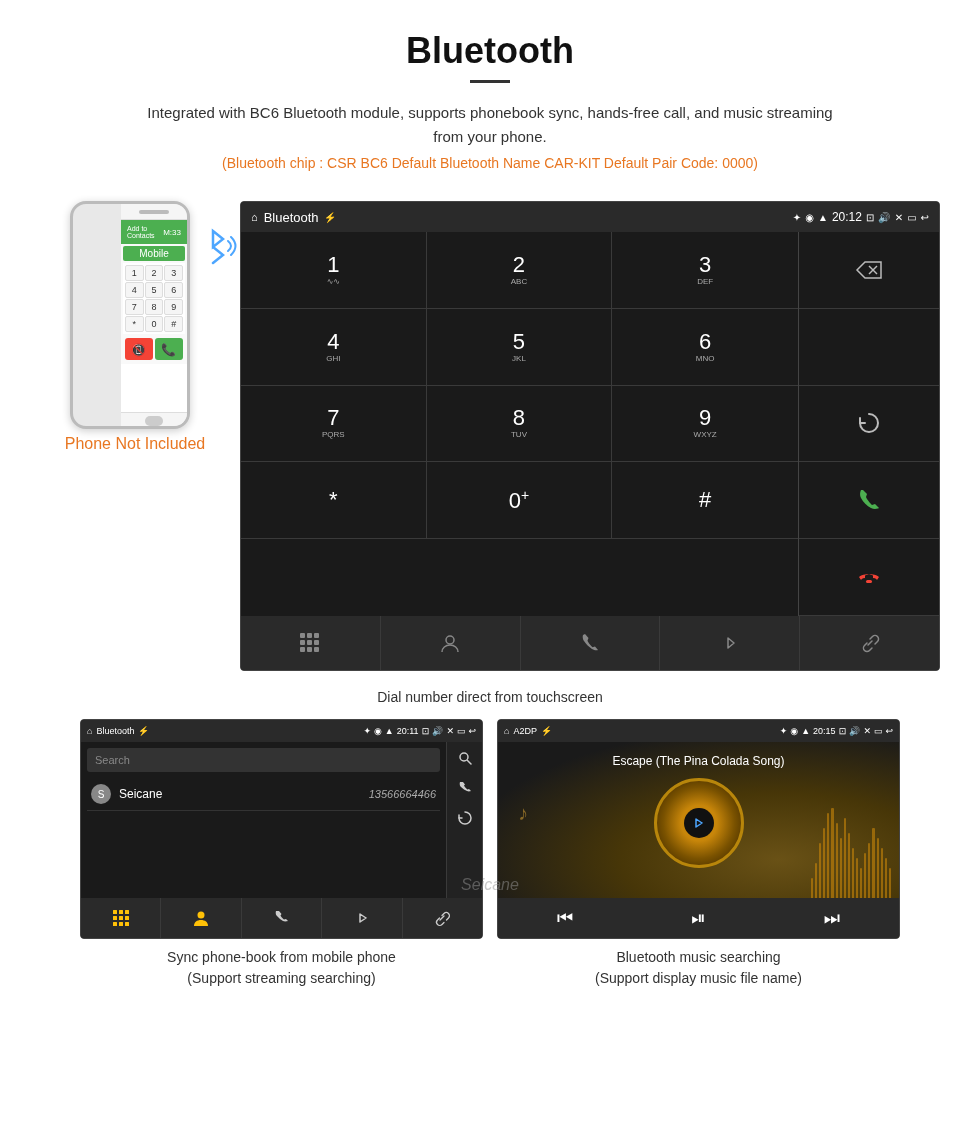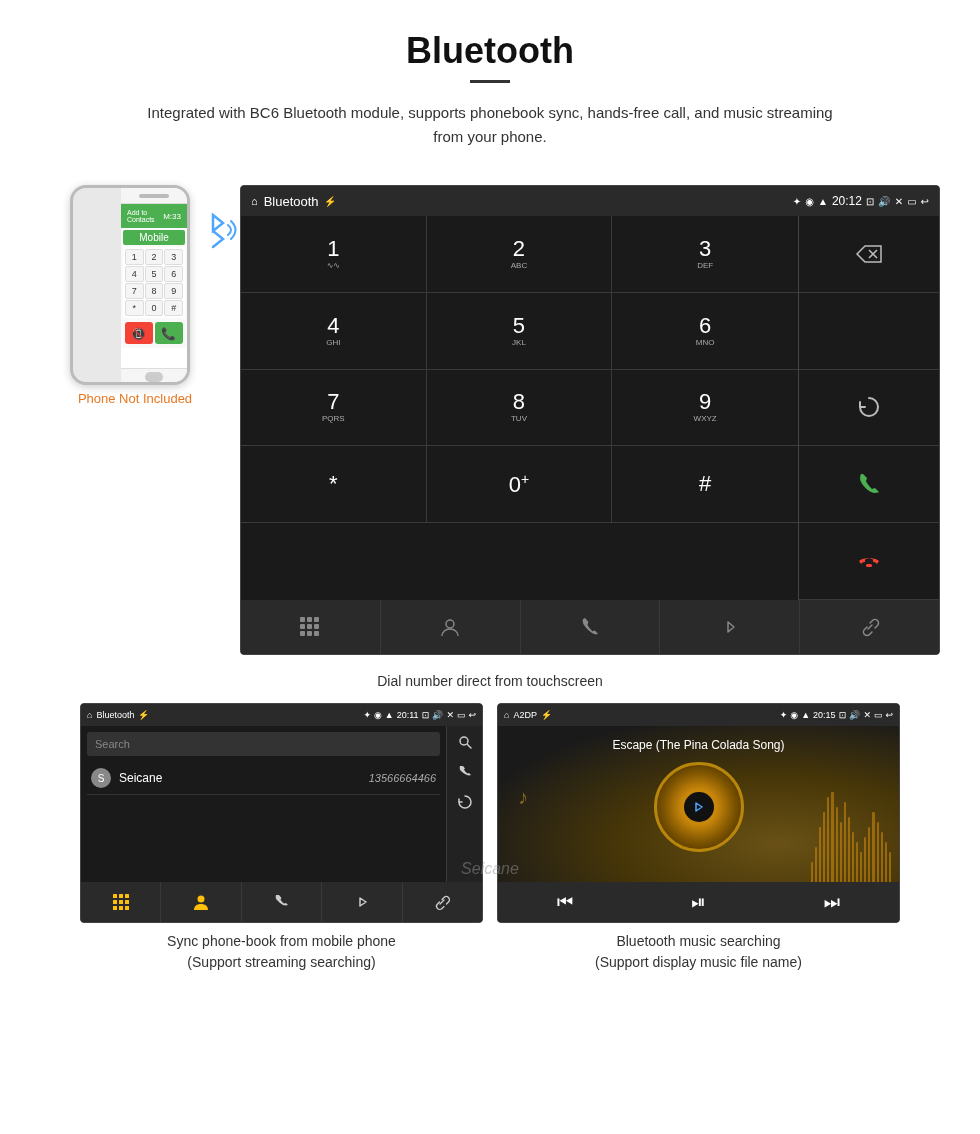--- a/index.html
+++ b/index.html
@@ -49,21 +49,21 @@
       gap: 10px;
     }
     .phone-container {
       display: flex;
       flex-direction: column;
       align-items: center;
       width: 190px;
       flex-shrink: 0;
     }
     .phone-label {
-      font-size: 13px;
+      font-size: 16px;
       color: #e87722;
       margin-top: 6px;
       text-align: center;
     }
 
     
     .android-screen-large {
       flex: 1;
       background: #1a1a1a;
       border-radius: 4px;
@@ -378,21 +378,21 @@
     }
 
     
     .phone-mockup-wrap {
       position: relative;
       width: 130px;
       margin: 0 auto;
     }
     .phone-frame {
       width: 120px;
-      height: 200px;
+      height: 228px;
       background: #e8e8e8;
       border-radius: 16px;
       border: 3px solid #bbb;
       overflow: hidden;
       position: relative;
       box-shadow: 0 2px 8px rgba(0,0,0,0.2);
       padding-left: 48px;
     }
     .phone-frame-top {
       background: #f5f5f5;
@@ -478,20 +478,21 @@
       z-index: 10;
     }
   </style>
 </head>
 <body>
 
 <div class="page-header">
   <h1 class="page-title">Bluetooth</h1>
   <div class="title-divider"></div>
   <p class="page-description">Integrated with BC6 Bluetooth module, supports phonebook sync, hands-free call, and music streaming from your phone.</p>
+  <p class="bluetooth-specs">(Bluetooth chip : CSR BC6   Default Bluetooth Name CAR-KIT    Default Pair Code: 0000)</p>
 </div>
 
 <div class="middle-section">
 
   <div class="phone-container">
     <div class="phone-mockup-wrap">
 
       <div class="bt-signal-anim">
         <svg width="40" height="50" viewBox="0 0 40 50">
 

